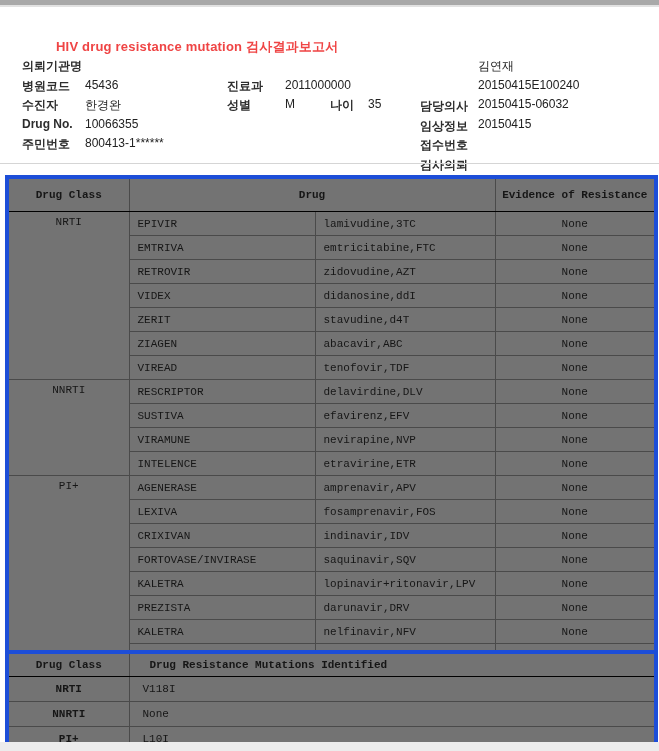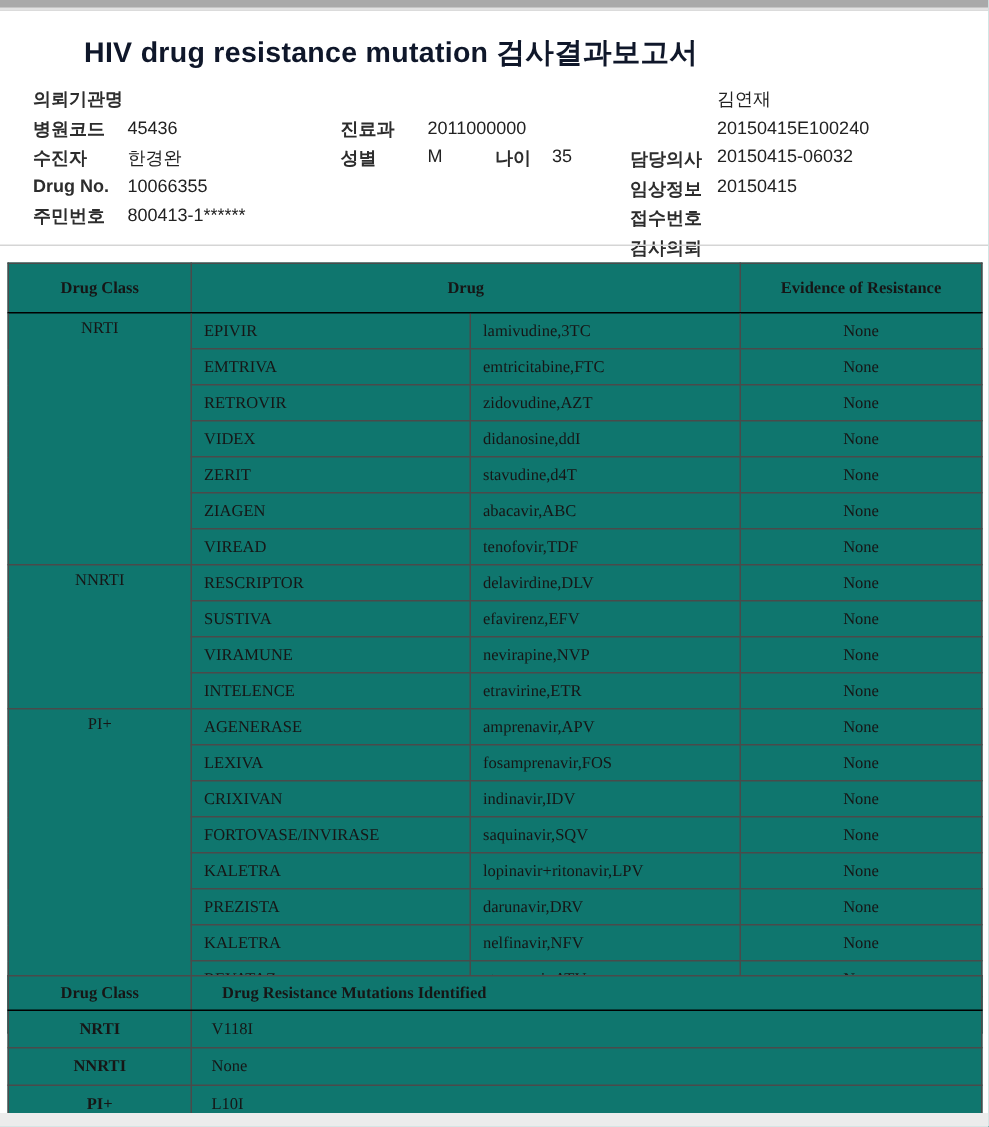--- a/index.html
+++ b/index.html
@@ -1,40 +1,40 @@
 <!DOCTYPE html>
 <html><head>
 <meta charset="utf-8">
 <style>
   html,body { margin:0; padding:0; background:#ffffff; }
   .page {
     position:relative; width:659px; height:751px; background:#ffffff;
     font-family:"Liberation Sans", "DejaVu Sans", sans-serif; overflow:hidden;
   }
   .topbar { position:absolute; top:0; left:0; width:659px; height:5px; background:#a9a9a9; border-bottom:2px solid #e2e2e2; }
-  .title { position:absolute; top:22px; left:56px; font-size:19px; font-weight:bold; color:#0f172a; letter-spacing:0.2px; white-space:nowrap; }
+  .title { position:absolute; top:38px; left:56px; font-size:13px; font-weight:bold; color:#ef4444; letter-spacing:0.2px; white-space:nowrap; }
 
   .f-lbl, .f-val { position:absolute; font-size:12px; white-space:nowrap; color:#222; }
   .f-lbl { font-weight:bold; color:#2d2d2d; }
 
   
   .r1 { top:58px; }  .r2 { top:78px; }  .r3 { top:97px; }  .r4 { top:117px; } .r5 { top:136px; }
   
   .c1l { left:22px; }  .c1v { left:85px; }
   .c2l { left:227px; } .c2v { left:285px;text-align:center; }
   .c3l { left:330px; } .c3v { left:368px; }
   .c4l { left:420px;margin-top:40px; } .c4v { left:478px; }
 
   .sep { position:absolute; top:163px; left:0; width:659px; border-top:1px solid #d5d5d5; }
 
   table.tbl {
     position:absolute; border-collapse:collapse; table-layout:fixed;
-    font-family:Liberation Serif, serif;
-    font-size:11px; color:#161616; background:#0f766e;
-    border:1px solid #1d4ed8;
+    font-family:Liberation Mono, monospace;
+    font-size:11px; color:#161616; background:#737373;
+    border:4px solid #1d4ed8;
   }
   .tbl th, .tbl td { border:1px solid #4a4a4a; overflow:hidden; white-space:nowrap; }
   .tbl th { font-weight:bold; text-align:center; border-bottom:1px solid #000; }
 
   #drugTable { left:5px; top:175px; width:649px; }
   #drugTable th { height:30px; }
   #drugTable td { height:21px; }
   .cell-class { text-align:center; vertical-align:top; padding-top:4px; }
   .cell-brand, .cell-generic { padding-left:8px; text-align:left; }
   .cell-evidence { text-align:center; }

